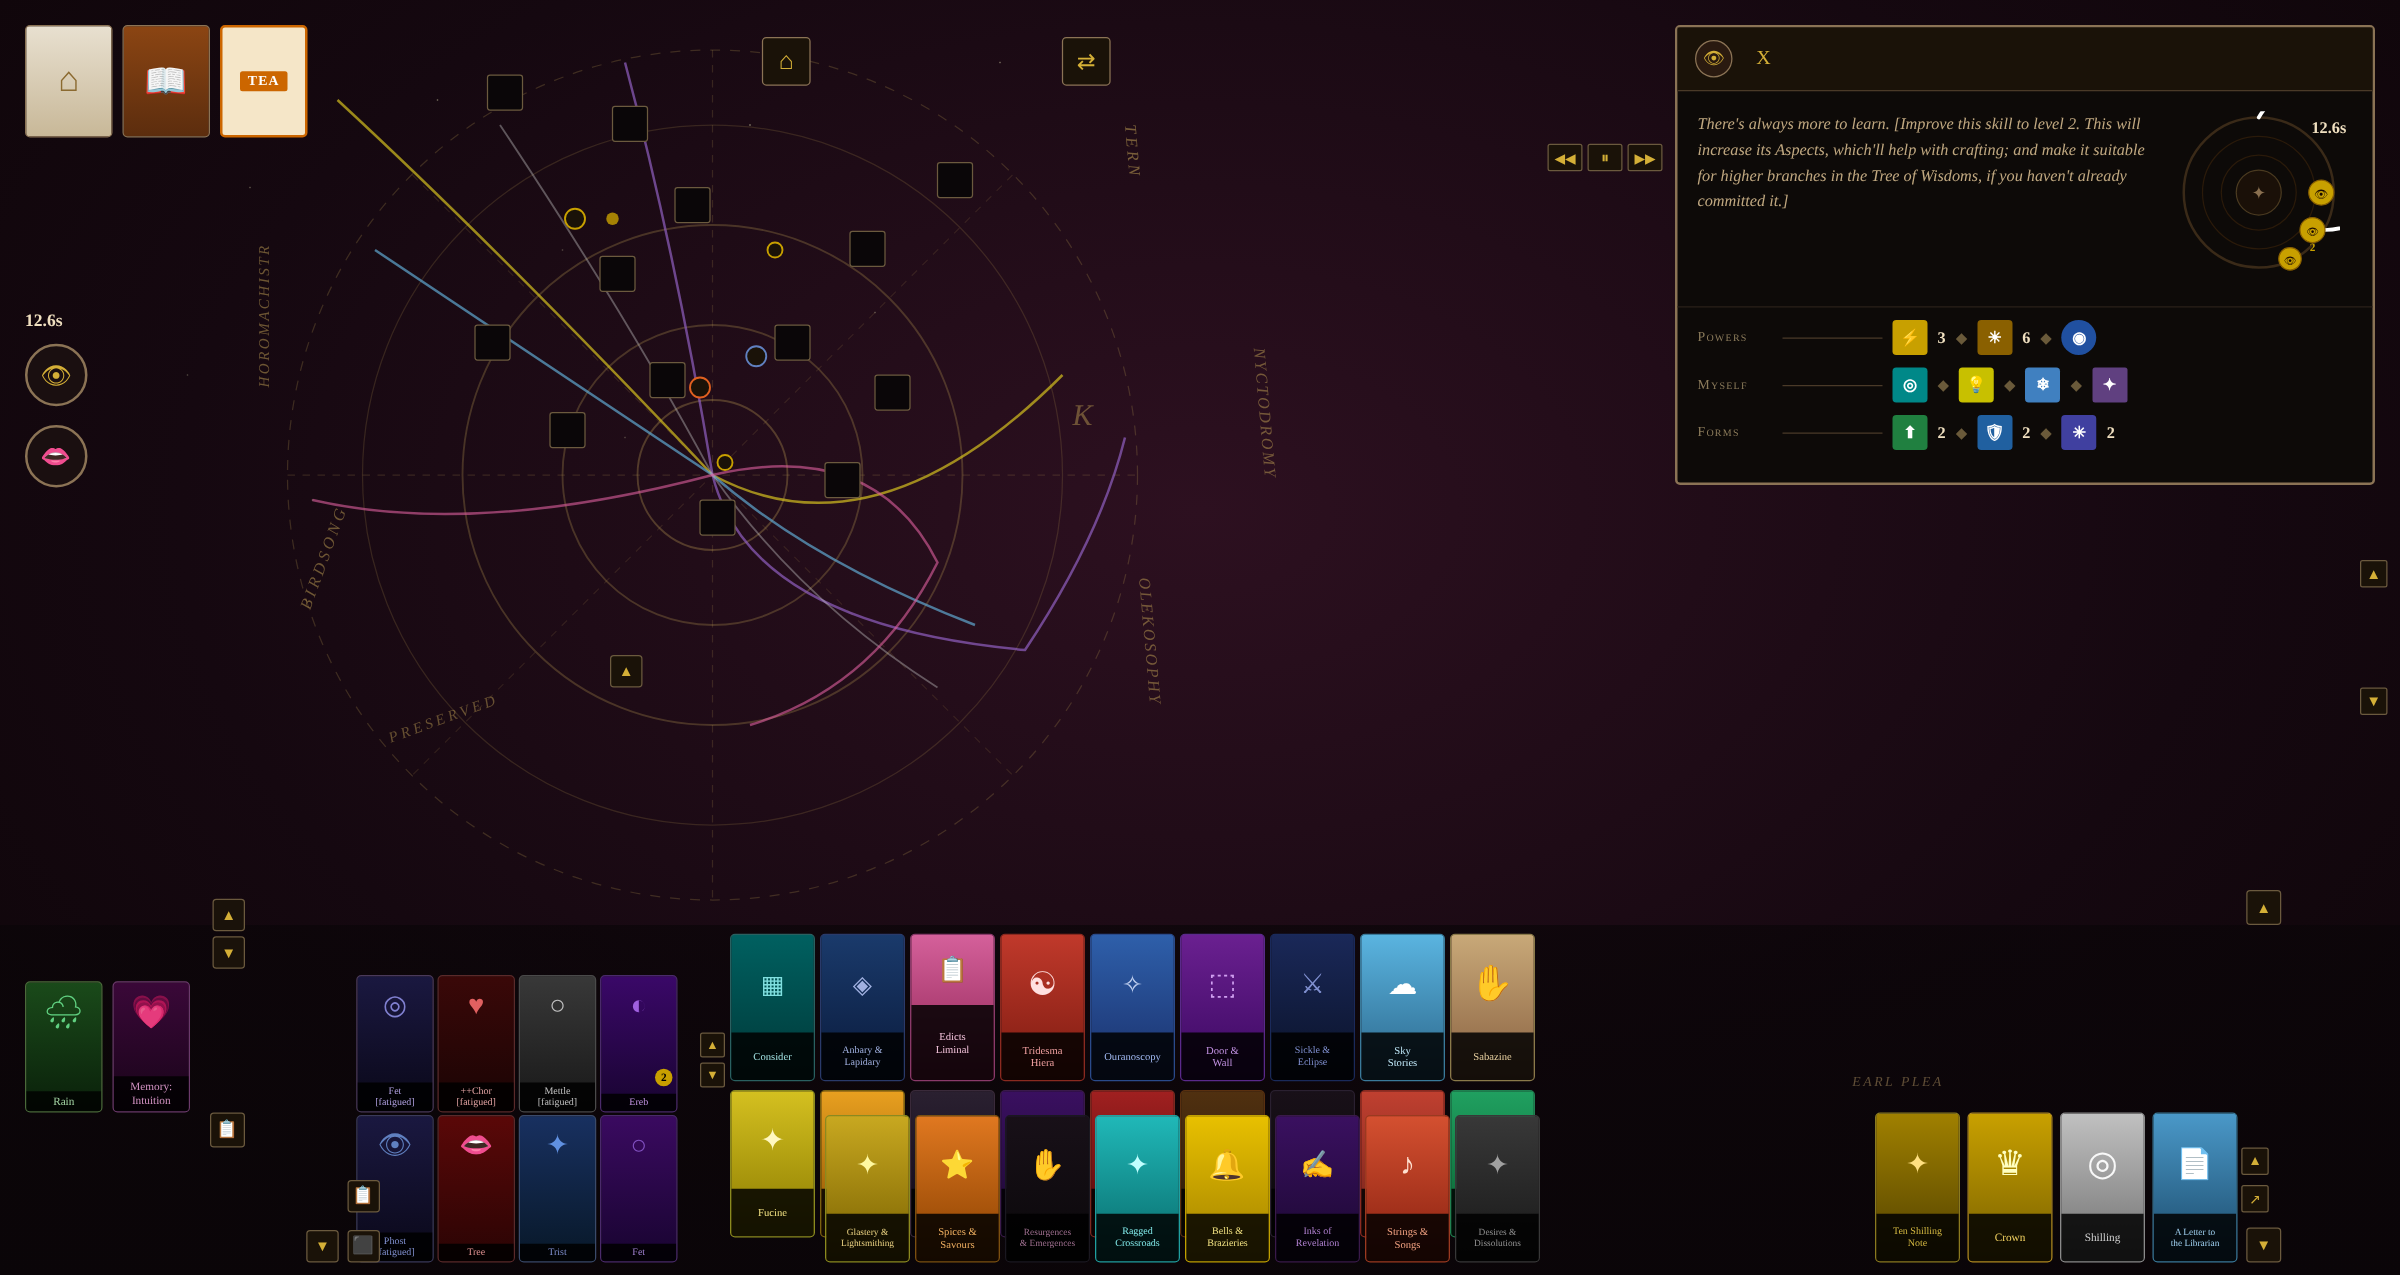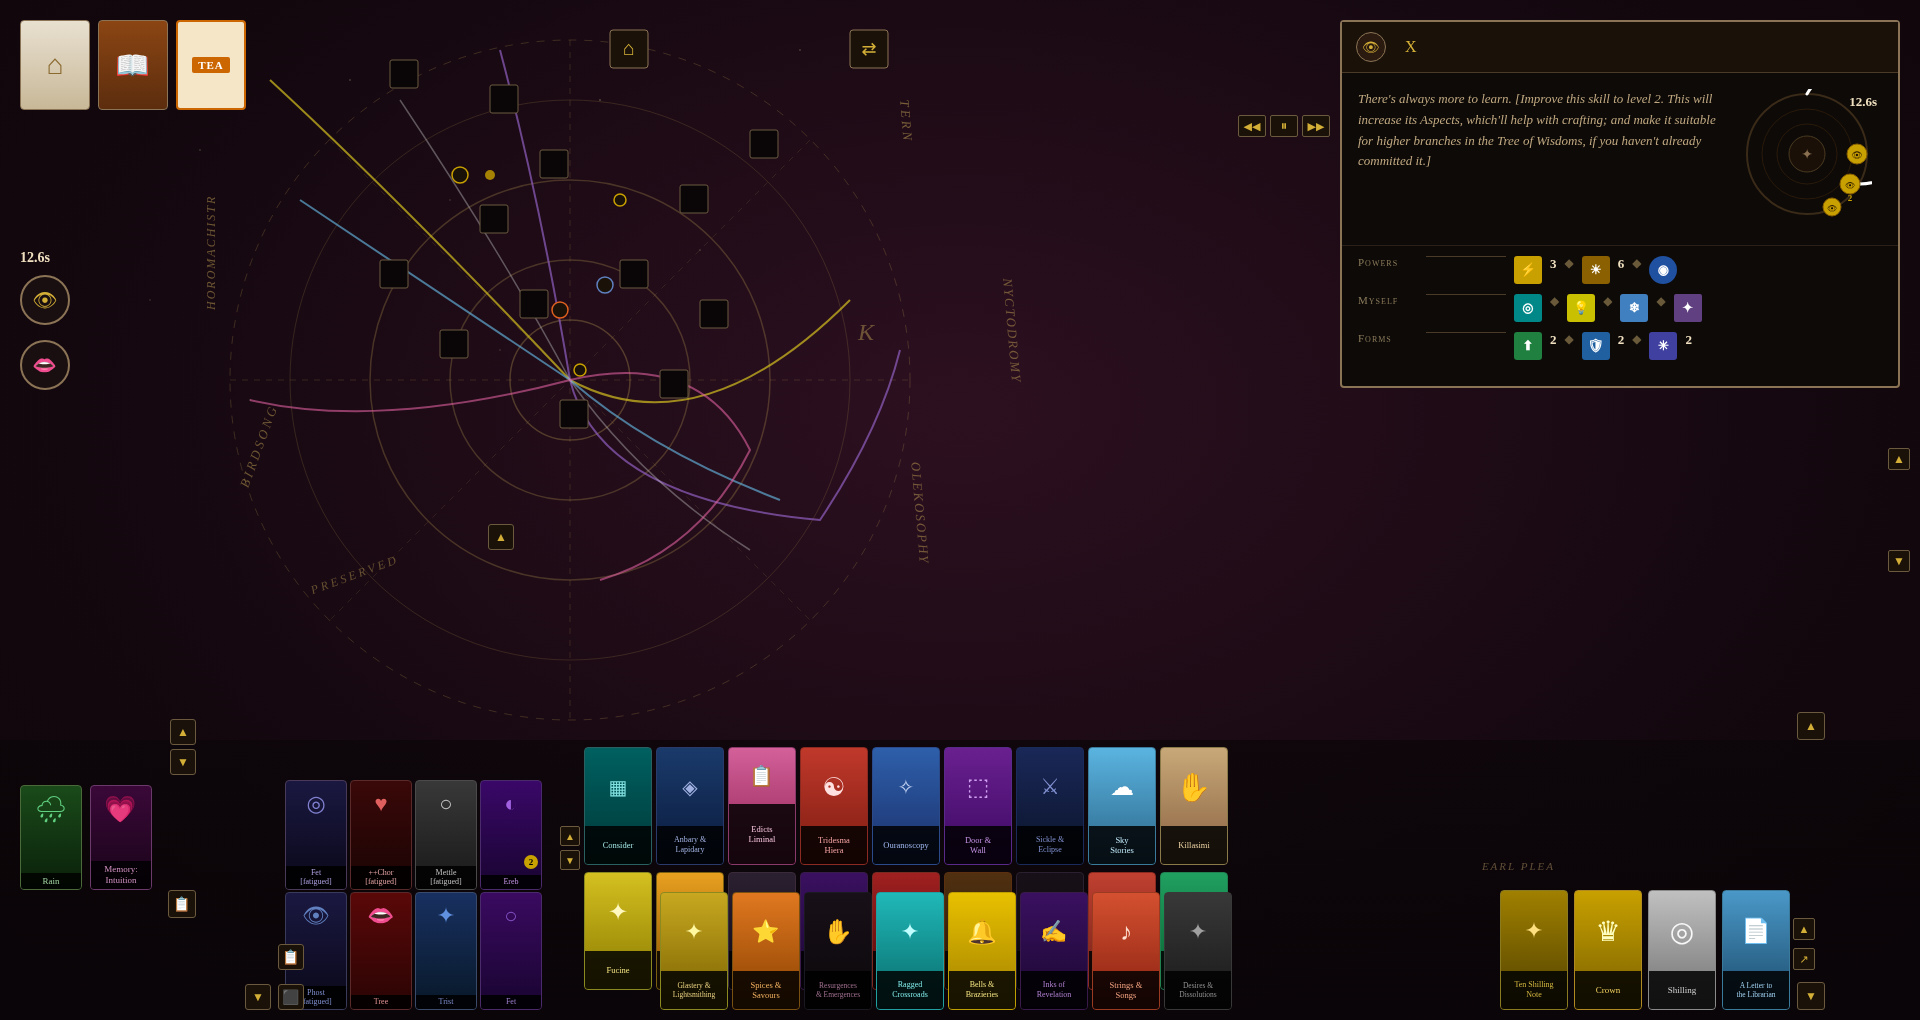--- a/index.html
+++ b/index.html
@@ -283,20 +283,21 @@
       font-weight: bold;
     }
 
     .consider-attributes {
       padding: 10px 16px 16px;
       border-top: 1px solid #2a2018;
     }
 
     .attr-row {
       display: flex;
+      align-items: center;
       margin-bottom: 10px;
       gap: 8px;
     }
 
     .attr-label {
       color: #8a7a5a;
       font-size: 11px;
       letter-spacing: 1px;
       width: 60px;
       font-variant: small-caps;
@@ -799,21 +800,21 @@
       <div style="background:rgba(0,0,0,0.85);color:#8090d0;font-size:8px;text-align:center;padding:3px 2px;width:100%;line-height:1.2; flex:1; display:flex; align-items:center; justify-content:center;">Sickle &amp;<br>Eclipse</div>
     </div>
 
     <div style="width:68px; height:118px; border-radius:4px; border:1px solid #3a7a9a; background:linear-gradient(180deg,#5ab4e0 0%,#2a6488 100%); cursor:pointer; display:flex; flex-direction:column; align-items:center; overflow:hidden;">
       <div style="width:100%; height:78px; display:flex; align-items:center; justify-content:center; font-size:24px; color:#ffffff;">☁</div>
       <div style="background:rgba(0,0,0,0.85);color:#c0e8f8;font-size:8.5px;text-align:center;padding:2px 2px;width:100%;line-height:1.2; flex:1; display:flex; align-items:center; justify-content:center;">Sky<br>Stories</div>
     </div>
 
     <div style="width:68px; height:118px; border-radius:4px; border:1px solid #8a7a4a; background:linear-gradient(180deg,#c8a878 0%,#886040 100%); cursor:pointer; display:flex; flex-direction:column; align-items:center; overflow:hidden;">
       <div style="width:100%; height:78px; display:flex; align-items:center; justify-content:center; font-size:28px; color:#fff8e0;">✋</div>
-      <div style="background:rgba(0,0,0,0.85);color:#e8d0a0;font-size:8.5px;text-align:center;padding:3px 2px;width:100%;line-height:1.2; flex:1; display:flex; align-items:center; justify-content:center;">Killasimi</div>
+      <div style="background:rgba(0,0,0,0.85);color:#e8d0a0;font-size:8.5px;text-align:center;padding:3px 2px;width:100%;line-height:1.2; flex:1; display:flex; align-items:center; justify-content:center;">Sabazine</div>
     </div>
   </div>
 
   <div style="position:absolute; bottom:30px; left:584px; display:flex; gap:4px;">
 
     <div style="width:68px; height:118px; border-radius:4px; border:1px solid #8a8a20; background:linear-gradient(180deg,#d4c020 0%,#8a7a00 100%); cursor:pointer; display:flex; flex-direction:column; align-items:center; overflow:hidden;">
       <div style="width:100%; height:78px; display:flex; align-items:center; justify-content:center; font-size:24px; color:#fff8c0;">✦</div>
       <div style="background:rgba(0,0,0,0.85);color:#f0e080;font-size:8.5px;text-align:center;padding:3px 2px;width:100%;line-height:1.2; flex:1; display:flex; align-items:center; justify-content:center;">Fucine</div>
     </div>
 

